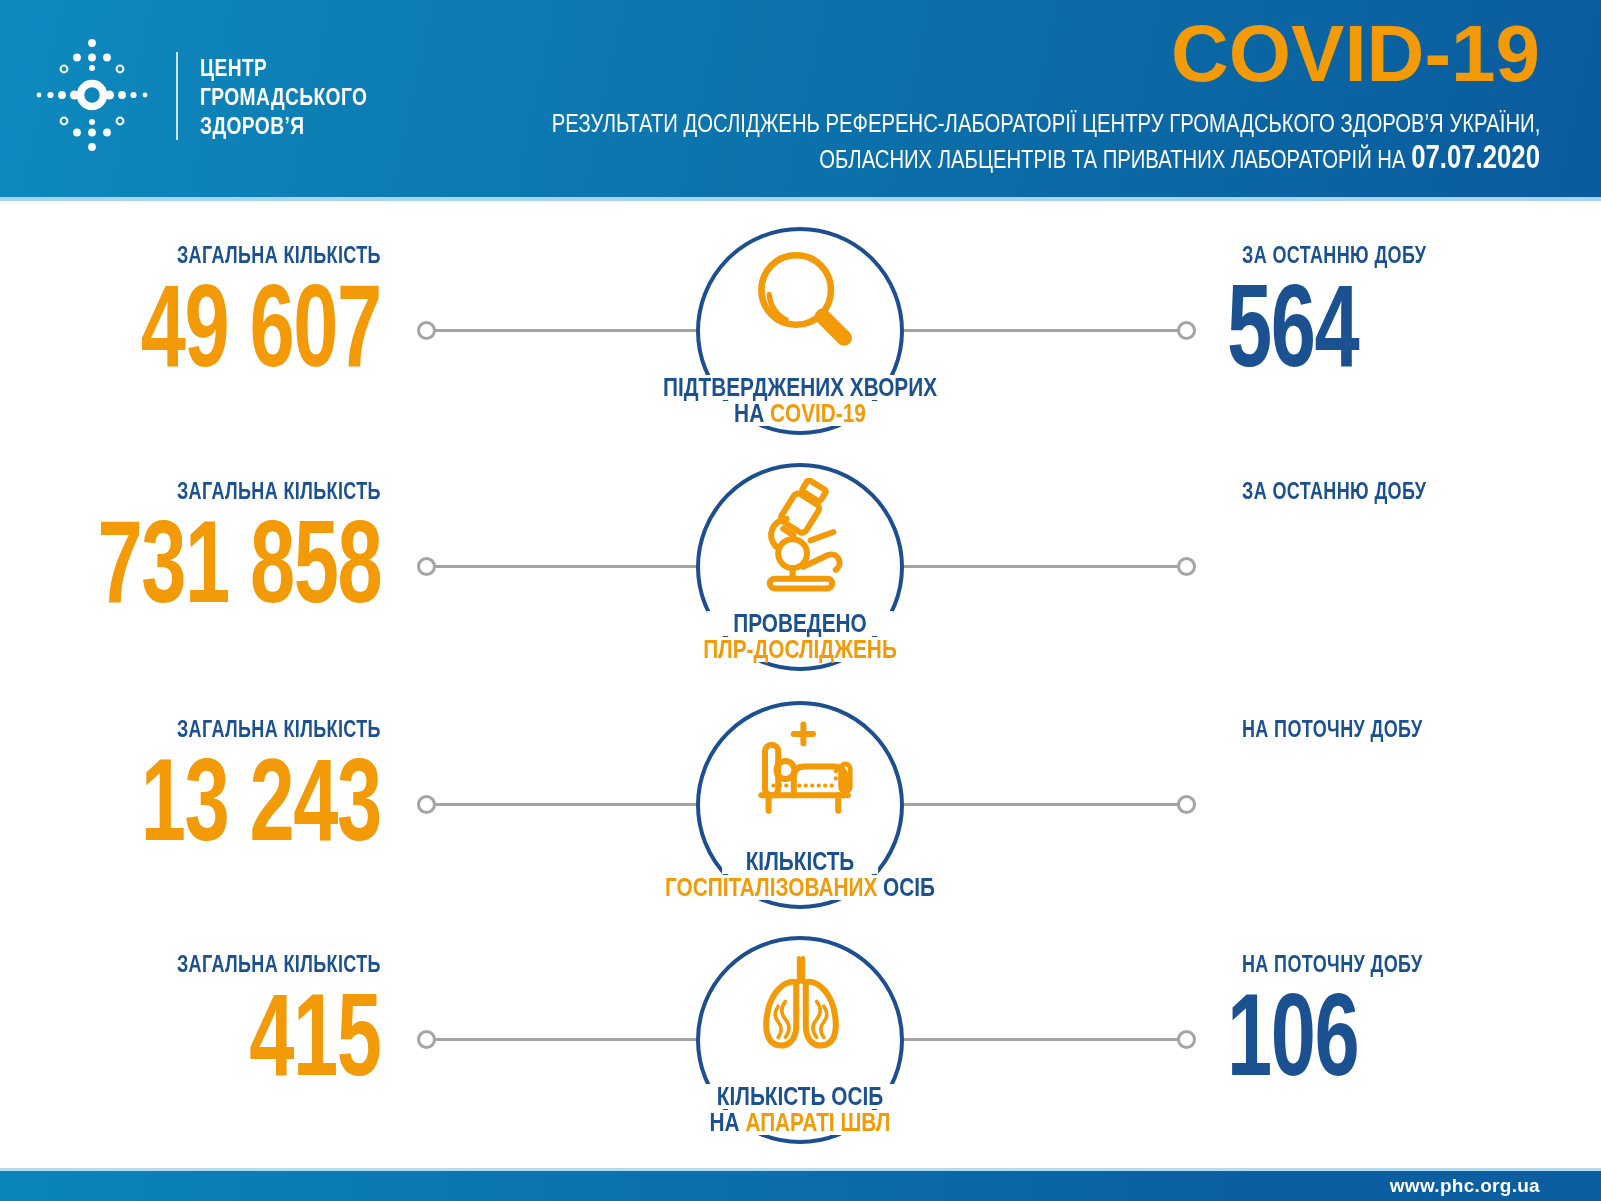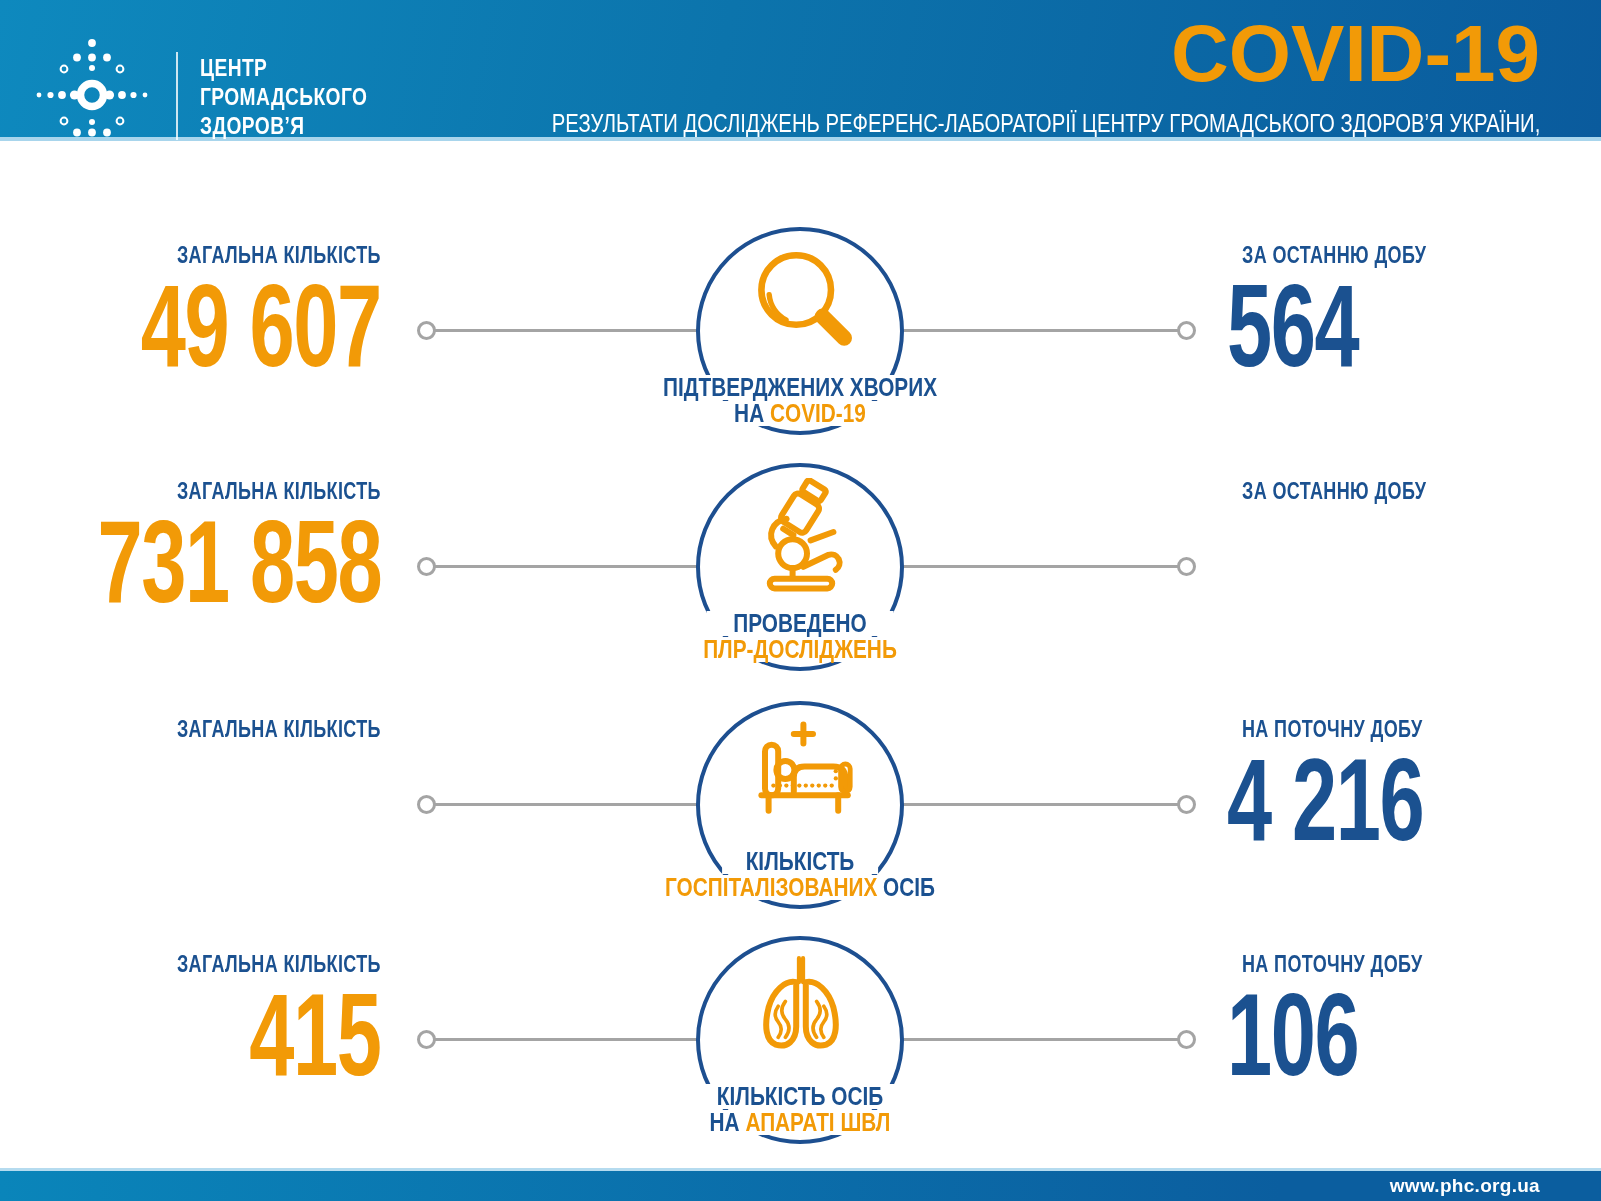--- a/index.html
+++ b/index.html
@@ -8,21 +8,21 @@
     --orange:#F29A07;
     --gray:#A4A4A4;
   }
   html,body{margin:0;padding:0;background:#e8e8e8;}
   .canvas{
     position:relative;width:1601px;height:1201px;background:#ffffff;
     font-family:"Liberation Sans",sans-serif;overflow:hidden;
   }
   
   .header{
-    position:absolute;left:0;top:0;width:100%;height:141px;box-sizing:border-box;
+    position:absolute;left:0;top:0;width:100%;height:201px;box-sizing:border-box;
     background:linear-gradient(102deg,#0E89BE 0%,#0C74AC 45%,#0A5B9D 100%);
     border-bottom:4px solid #A8D5EC;
   }
   .logo{position:absolute;left:32px;top:33px;}
   .logo-sep{position:absolute;left:176px;top:52px;width:2px;height:88px;background:rgba(255,255,255,.8);}
   .org-name{position:absolute;left:200px;top:53px;color:#fff;font-weight:bold;font-size:24px;line-height:29px;letter-spacing:.5px;white-space:nowrap;}
   .org-scale{display:inline-block;transform:scaleX(.8);transform-origin:0 50%;}
   .header-right{position:absolute;top:16px;right:61px;text-align:right;color:#fff;}
   .covid-title{font-size:80px;line-height:76px;font-weight:bold;color:var(--orange);letter-spacing:0;}
   .hsub{font-size:26px;line-height:29px;margin-top:17px;white-space:nowrap;}
@@ -107,20 +107,25 @@
         <div>ЦЕНТР</div>
         <div>ГРОМАДСЬКОГО</div>
         <div>ЗДОРОВ’Я</div>
       </span>
     </div>
     <div class="header-right">
       <div class="covid-title">COVID-19</div>
       <div class="hsub">
         <span class="cond-hr">РЕЗУЛЬТАТИ ДОСЛІДЖЕНЬ РЕФЕРЕНС-ЛАБОРАТОРІЇ ЦЕНТРУ ГРОМАДСЬКОГО ЗДОРОВ’Я УКРАЇНИ,</span>
       </div>
+      <div class="hsub hsub2">
+        <span class="cond-hr">
+          <span>ОБЛАСНИХ ЛАБЦЕНТРІВ ТА ПРИВАТНИХ ЛАБОРАТОРІЙ НА </span><span class="hdate">07.07.2020</span>
+        </span>
+      </div>
     </div>
   </div>
 
   <div class="row" style="top:212px;">
     <div class="connector"></div>
     <div class="ring ring-l"></div>
     <div class="ring ring-r"></div>
     <div class="big-circle"></div>
     <div class="icon-box">
       <svg viewBox="0 0 100 100" width="120" height="120">
@@ -205,24 +210,24 @@
           <circle cx="75.6" cy="58" r="1.8"></circle>
             <circle cx="79" cy="52" r="1.8"></circle>
             <circle cx="79" cy="46" r="1.8"></circle>
         </g>
       </svg>
     </div>
     <div class="caption cap1"><span class="cond">КІЛЬКІСТЬ</span></div>
     <div class="caption cap2"><span class="cond"><span class="c-blue"></span><span class="c-orange">ГОСПІТАЛІЗОВАНИХ</span><span class="c-blue"> ОСІБ</span></span></div>
     <div class="stat stat-left">
       <div class="lbl"><span class="cond-r">ЗАГАЛЬНА КІЛЬКІСТЬ</span></div>
+      <div class="val"><span class="cond-num-r">13 243</span></div>
     </div>
     <div class="stat stat-right">
       <div class="lbl"><span class="cond-l">НА ПОТОЧНУ ДОБУ</span></div>
-      <div class="val"><span class="cond-num-l">4 216</span></div>
     </div>
   </div>
 
   <div class="row" style="top:921px;">
     <div class="connector"></div>
     <div class="ring ring-l"></div>
     <div class="ring ring-r"></div>
     <div class="big-circle"></div>
     <div class="icon-box">
       <svg viewBox="0 0 100 100" width="120" height="120">

